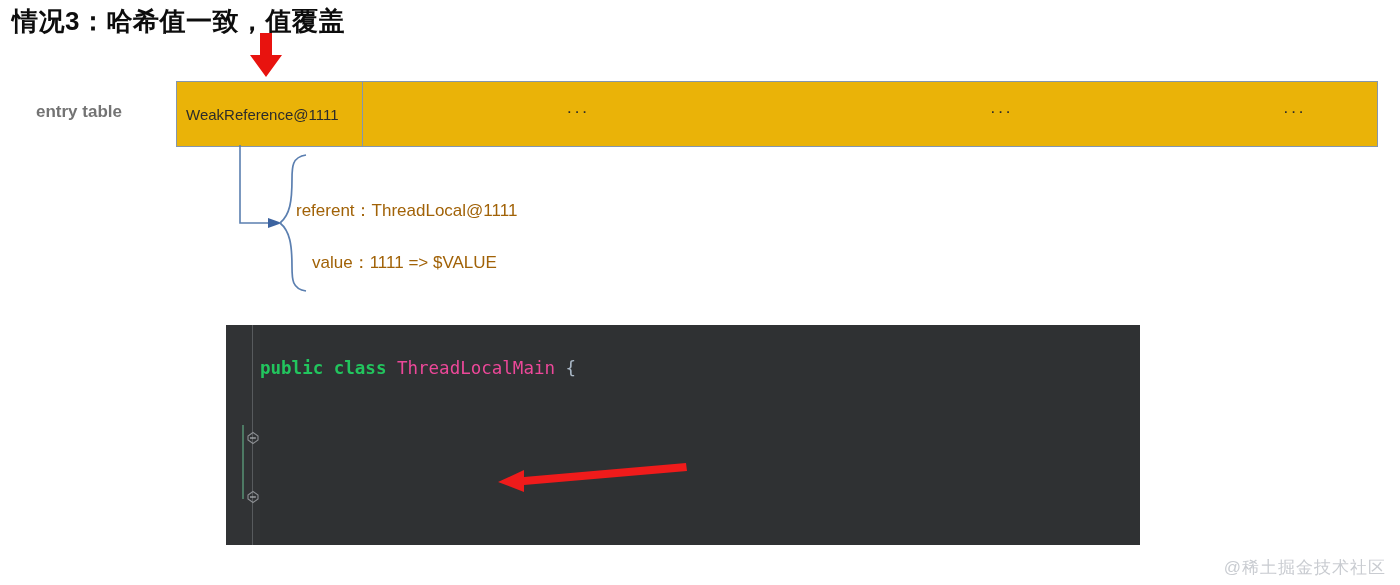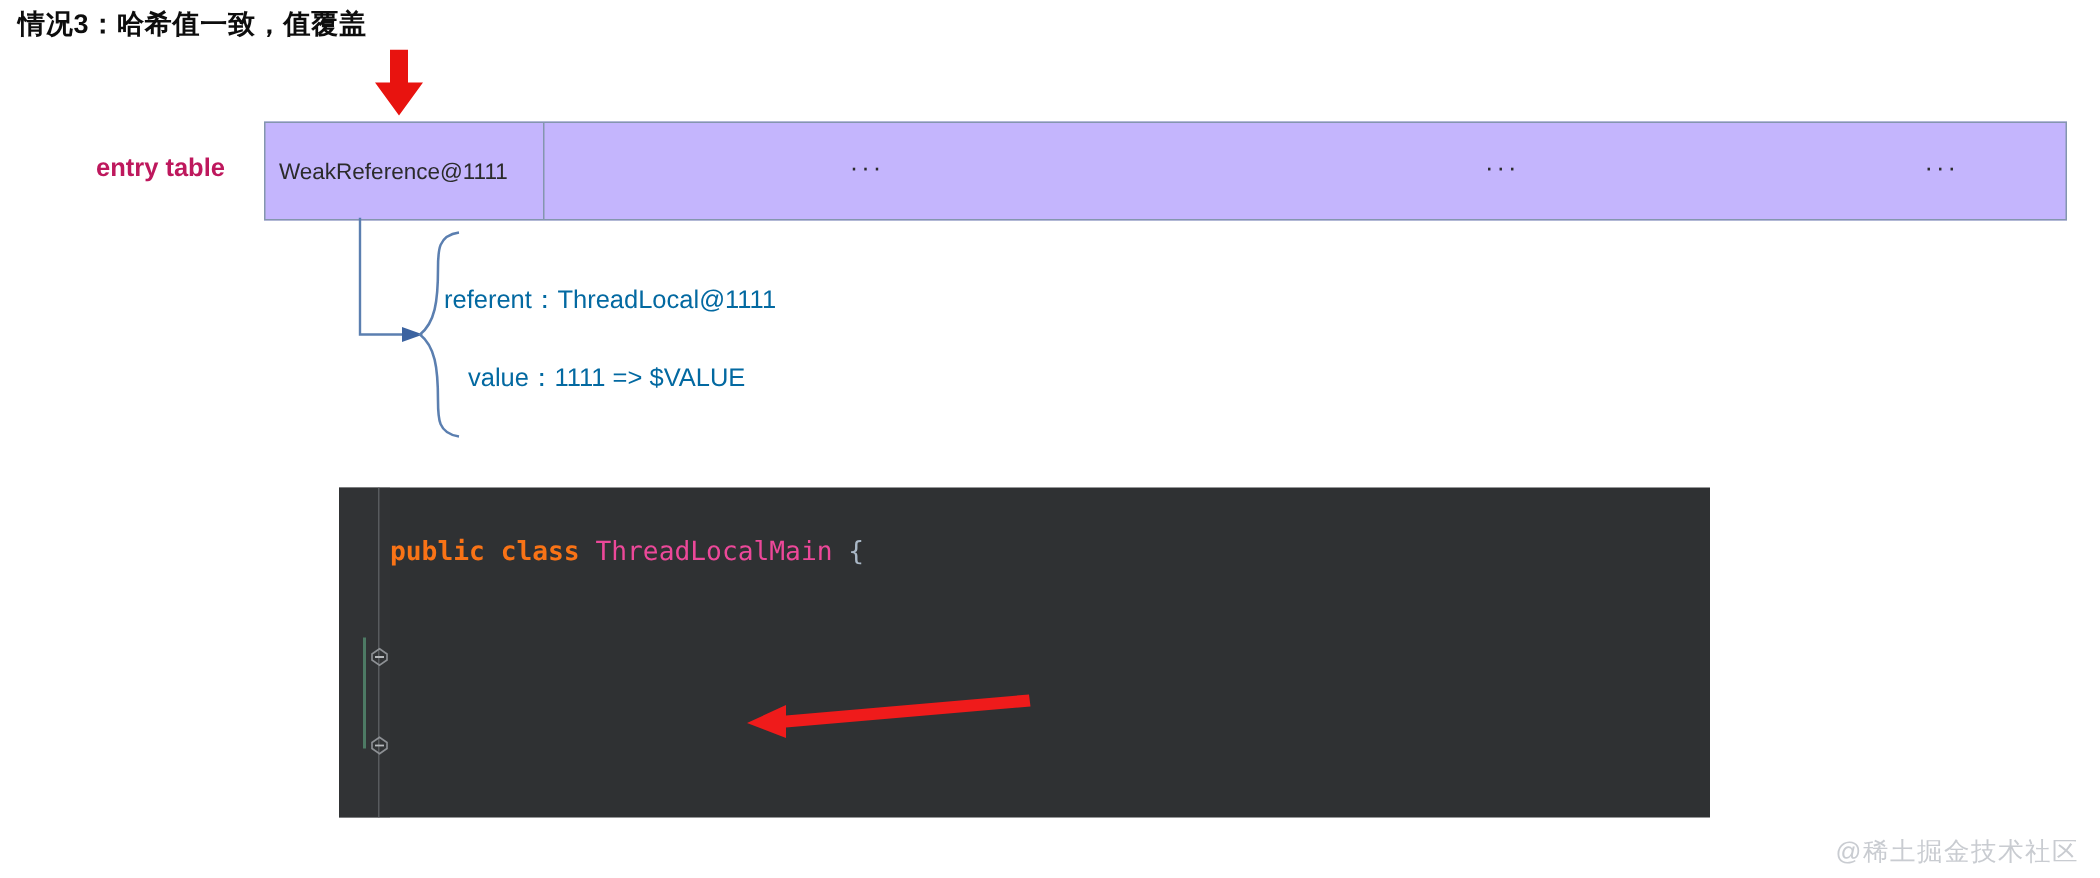--- a/index.html
+++ b/index.html
@@ -14,55 +14,55 @@
     overflow: hidden;
     font-family: "Liberation Sans", "DejaVu Sans", sans-serif;
     color: #1a1a1a;
   }
 
   
   #slide-title {
     position: absolute;
     left: 12px;
     top: 4px;
-    font-size: 18px;
+    font-size: 26px;
     font-weight: bold;
     letter-spacing: 0.5px;
     color: #0d0d0d;
     white-space: nowrap;
   }
 
   
   #down-arrow {
     position: absolute;
     left: 248px;
     top: 33px;
     width: 36px;
     height: 46px;
   }
 
   
   #entry-table-label {
     position: absolute;
-    left: 64px;
+    left: 36px;
     top: 102px;
     font-size: 17px;
     font-weight: bold;
-    color: #be185d;
+    color: #737373;
     white-space: nowrap;
   }
   #entry-table {
     position: absolute;
     left: 176px;
     top: 81px;
     width: 1202px;
     height: 66px;
     border: 1.5px solid #8496ae;
     box-sizing: border-box;
-    background: #c4b5fd;
+    background: #eab308;
   }
   .tbl-cell {
     position: absolute;
     top: 0;
     height: 100%;
     display: flex;
     align-items: center;
     box-sizing: border-box;
     font-size: 15px;
     color: #2b2b2b;
@@ -90,22 +90,23 @@
     position: absolute;
     left: 222px;
     top: 145px;
     width: 300px;
     height: 150px;
   }
 
   .detail-line {
     position: absolute;
     font-size: 17px;
-    color: #0369a1;
-    white-space: nowrap;
+    color: #a16207;
+    white-space: nowrap;
+    margin-top: 11px;
   }
   #detail-referent { left: 296px; top: 188px; }
   #detail-value    { left: 312px; top: 240px; }
 
   
   #code-editor {
     position: absolute;
     left: 226px;
     top: 325px;
     width: 914px;
@@ -145,21 +146,21 @@
     position: absolute;
     left: 34px;
     top: 8px;
     font-family: "DejaVu Sans Mono", "Liberation Mono", monospace;
     font-size: 17.5px;
     line-height: 23.7px;
     white-space: pre;
     color: #a9b7c6;
   }
   .ln { display: block; height: 23.7px; }
-  .kw    { color: #f97316; font-weight: bold; }
+  .kw    { color: #22c55e; font-weight: bold; }
   .typ   { color: #ec4899; }
   .pun   { color: #a9b7c6; }
   .fld-hl{
     color: #9876aa; font-style: italic; font-weight: bold;
     background: #61603a;
   }
 
   
   #code-arrow {
     position: absolute;

